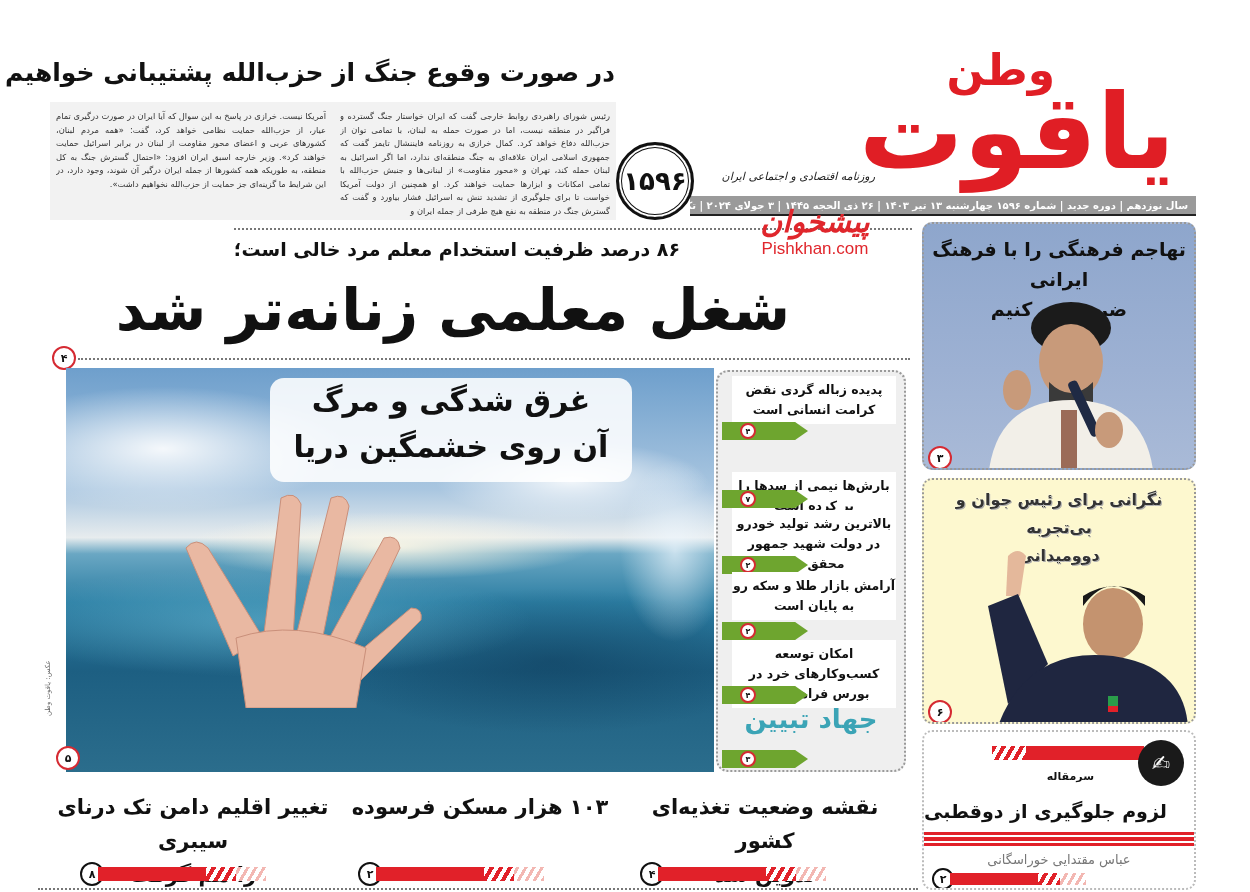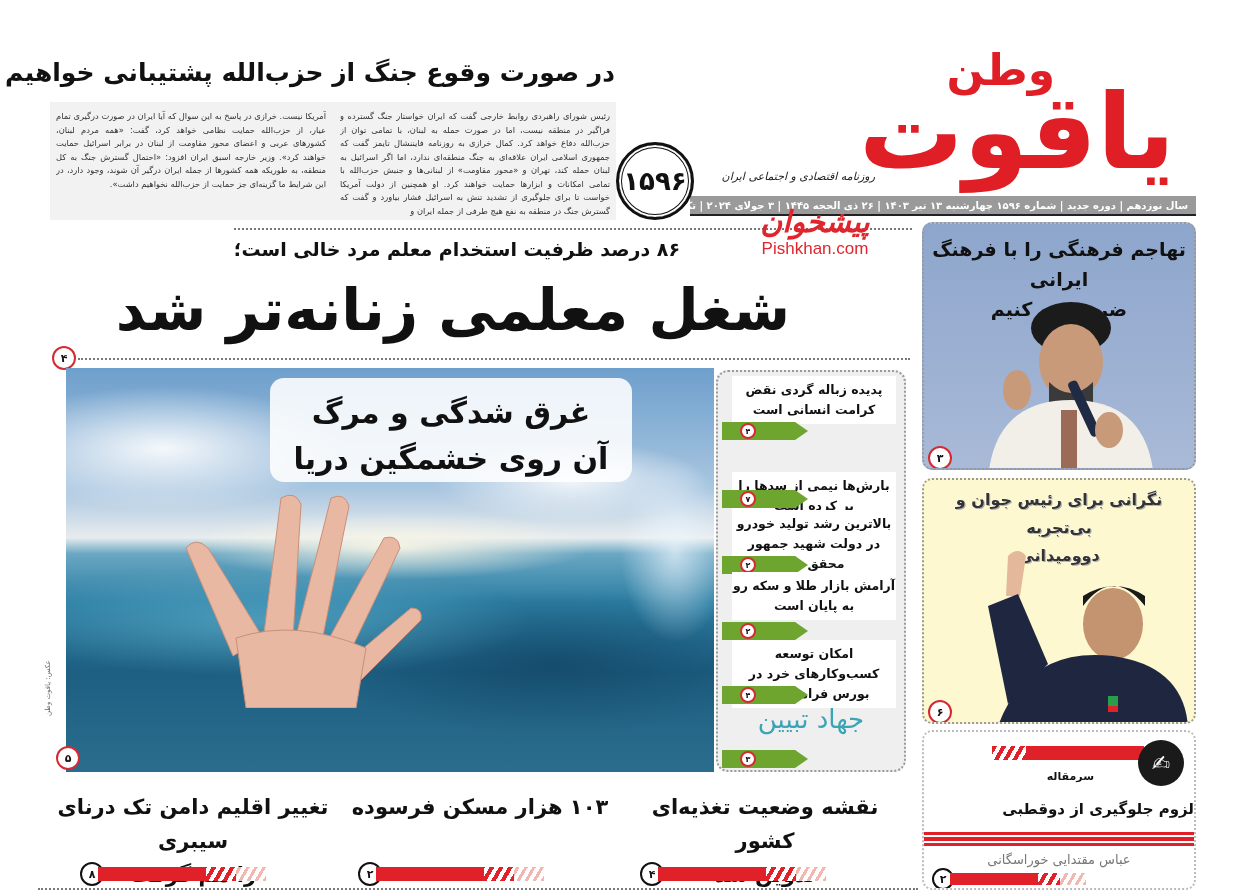--- a/index.html
+++ b/index.html
@@ -74,38 +74,38 @@
   .hero .wave1 { position: absolute; left: 0; top: 150px; width: 648px; height: 260px;
     background: radial-gradient(ellipse 60% 30% at 30% 40%, rgba(120,200,225,.45), rgba(0,0,0,0) 70%),
                 radial-gradient(ellipse 50% 40% at 75% 55%, rgba(10,50,80,.45), rgba(0,0,0,0) 70%);
   }
   .hero .splash { position: absolute; right: 0; top: 40px; width: 130px; height: 260px;
     background: radial-gradient(ellipse 60% 50% at 70% 55%, rgba(240,248,255,.7), rgba(240,248,255,0) 70%);
   }
   .hand { position: absolute; left: 80px; top: 120px; width: 300px; height: 220px; }
   .hero-caption {
     position: absolute; left: 204px; top: 10px; width: 362px; height: 104px; border-radius: 14px;
-    background: rgba(255,255,255,.88); text-align: center; font-size: 30px; font-weight: 900; line-height: 46px; padding-top: 12px; color: #111;
+    background: rgba(255,255,255,.88); text-align: center; font-size: 30px; font-weight: 900; line-height: 46px; padding-top: 0; color: #111;
   }
   .photo-credit {
     left: 44px; top: 660px; width: 14px; height: 90px; writing-mode: vertical-rl; transform: rotate(180deg);
     font-size: 7px; color: #666; white-space: nowrap;
   }
 
   
   .short-col {
     left: 716px; top: 370px; width: 190px; height: 402px; border: 2px dotted #9a9a9a; border-radius: 12px; background: #efefef;
   }
   .short-item { position: absolute; right: 8px; width: 164px; text-align: center; background: #fff; font-size: 12.5px; font-weight: 800; line-height: 20px; padding: 4px 0; color: #111; }
   .green-tab {
     position: absolute; left: 4px; width: 86px; height: 18px; background: #6ea52f;
     clip-path: polygon(0 0, 85% 0, 100% 50%, 85% 100%, 0 100%);
   }
   .green-tab .page-badge { position: absolute; left: 18px; top: 1px; width: 16px; height: 16px; font-size: 8px; border-width: 2px; border-color: #d52a32; }
-  .jahad { position: absolute; right: 18px; top: 332px; width: 150px; text-align: center; font-size: 26px; color: #3ba4b6; font-weight: 400; letter-spacing: 1px; }
+  .jahad { position: absolute; right: 18px; top: 332px; width: 150px; text-align: center; font-size: 26px; color: #3ba4b6; font-weight: 700; letter-spacing: 1px; }
 
   
   .box-blue {
     left: 922px; top: 222px; width: 274px; height: 248px; border: 2px dotted #999; border-radius: 10px;
     background: linear-gradient(180deg, #8ea6cc 0%, #9db1d3 60%, #a9bad7 100%); overflow: hidden;
   }
   .box-blue .title { position: absolute; right: 0; left: 0; top: 10px; text-align: center; font-size: 19px; font-weight: 900; line-height: 30px; color: #111; }
   .box-yellow {
     left: 922px; top: 478px; width: 274px; height: 246px; border: 2px dotted #999; border-radius: 10px;
     background: #fdf8cf; overflow: hidden;
@@ -121,21 +121,21 @@
   .hatch {
     position: absolute; height: 14px;
     background: repeating-linear-gradient(-60deg, #e12129 0 4px, #fff 4px 8px);
   }
   .hatch.fade { background: repeating-linear-gradient(-60deg, #f3b7b2 0 3px, #fff 3px 7px); }
   .ed-icon {
     position: absolute; right: 10px; top: 8px; width: 46px; height: 46px; border-radius: 50%; background: #1a1a1a;
     color: #fff; display: flex; align-items: center; justify-content: center; font-size: 22px;
   }
   .ed-label { position: absolute; right: 100px; top: 38px; font-size: 11px; font-weight: 800; }
-  .ed-title { position: absolute; right: 0; left: 0; top: 68px; text-align: right; font-size: 15px; font-weight: 800; }
+  .ed-title { position: absolute; right: 0; left: 0; top: 68px; text-align: left; font-size: 19px; font-weight: 800; }
   .ed-lines { position: absolute; left: 0; right: 0; top: 100px; height: 14px;
     background: linear-gradient(180deg, #e12129 0 3px, #fff 3px 5px, #e12129 5px 9px, #fff 9px 11px, #e12129 11px 14px); }
   .ed-author { position: absolute; right: 0; left: 0; top: 120px; text-align: center; font-size: 13px; color: #777; }
 
   
   .bottom-story { position: absolute; top: 790px; text-align: center; font-size: 21px; font-weight: 900; line-height: 34px; color: #111; }
   .bottom-bar { position: absolute; top: 862px; height: 24px; }
   .bottom-bar .page-badge { position: absolute; left: 0; top: 0; border-color: #111; }
   .bottom-bar .stripe-bar { left: 18px; top: 5px; width: 110px; }
   .bottom-bar .hatch { left: 126px; top: 5px; width: 30px; }

